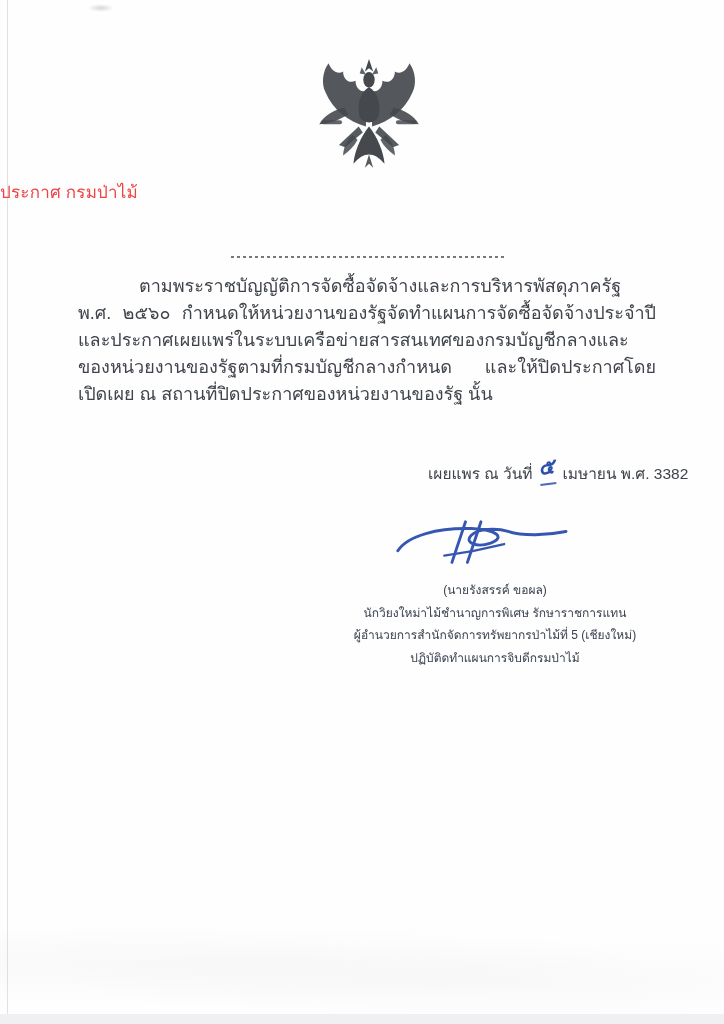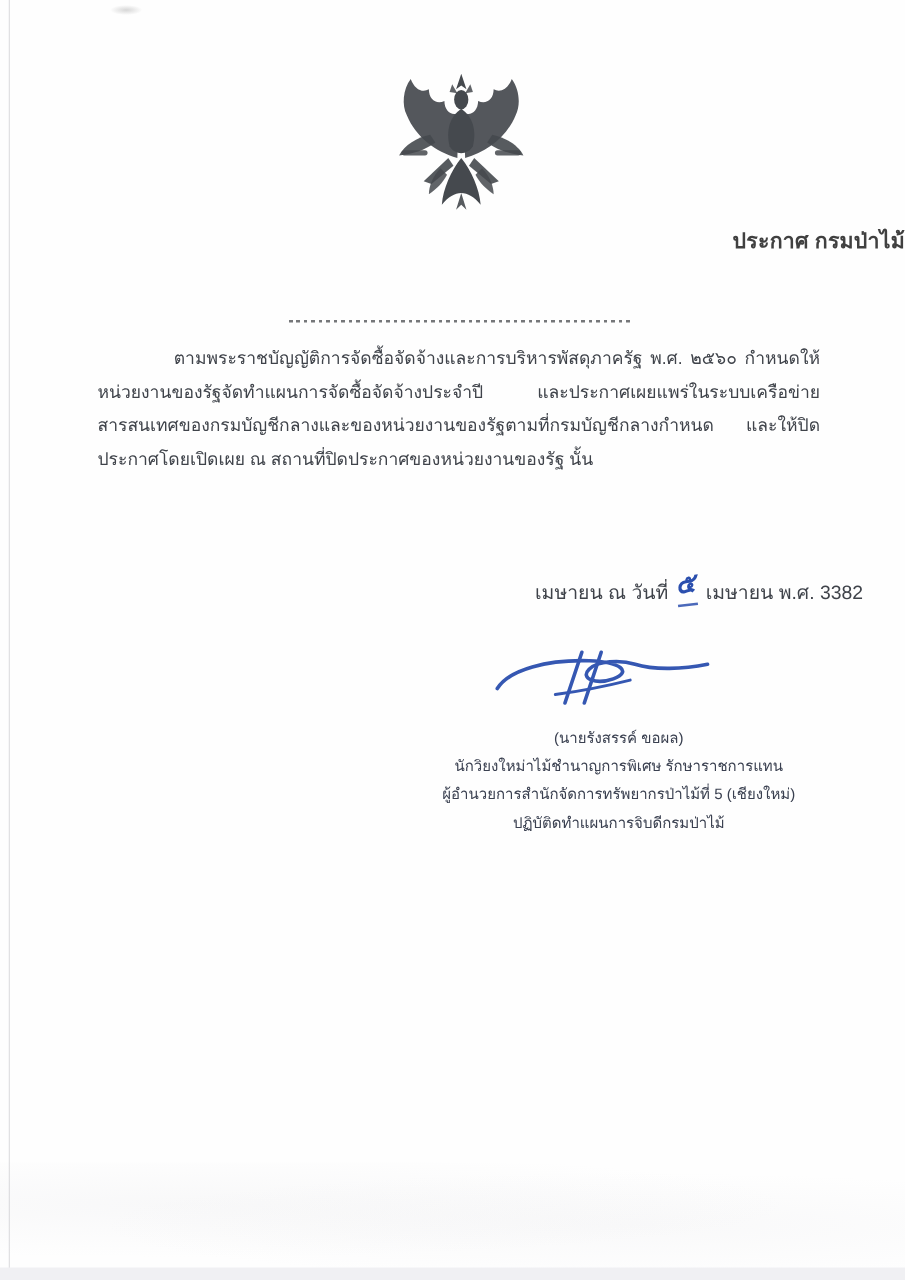--- a/index.html
+++ b/index.html
@@ -35,34 +35,34 @@
       radial-gradient(ellipse at 20% 40%, rgba(180,180,190,.08), transparent 60%),
       radial-gradient(ellipse at 70% 60%, rgba(180,180,190,.07), transparent 60%);
   }
 
   .emblem {
     position: absolute; left: 303px; top: 58px; width: 132px; height: 114px;
     display: flex; align-items: center; justify-content: center;
   }
   .emblem svg { width: 100%; height: 100%; }
 
-  .title-line { position: absolute; left: 0; width: 100%; text-align: right;
-    font-size: 17px; font-weight: bold; color: #404040; letter-spacing: .2px; }
+  .title-line { position: absolute; left: 0; width: 100%; text-align: left;
+    font-size: 17px; font-weight: normal; color: #ef4444; letter-spacing: .2px; }
   .title-1 { top: 178px; }
   .title-2 { top: 206px; }
 
   .dashed-rule {
     position: absolute; top: 256px; left: 231px; width: 273px; height: 2px;
     background: repeating-linear-gradient(90deg, #5d5f62 0 3px, transparent 3px 6px);
     opacity: .85;
   }
 
   .para {
     position: absolute; left: 78px; width: 578px;
-    font-size: 14px; line-height: 27px; text-align: justify;
+    font-size: 18px; line-height: 27px; text-align: justify;
     text-indent: 61px; color: #3f434a;
   }
   .para-1 { top: 273px; }
   .para-2 { top: 382px; }
 
   .date-line {
     position: absolute; top: 455px; left: 428px; white-space: nowrap;
     font-size: 15.5px; color: #3f434a;
   }
   .handwritten-day {
@@ -128,21 +128,21 @@
     </svg>
   </div>
 
   <div class="title-line title-1">ประกาศ กรมป่าไม้</div>
 
   <div class="dashed-rule"></div>
 
   <div class="para para-1">ตามพระราชบัญญัติการจัดซื้อจัดจ้างและการบริหารพัสดุภาครัฐ พ.ศ. ๒๕๖๐ กำหนดให้หน่วยงานของรัฐจัดทำแผนการจัดซื้อจัดจ้างประจำปี และประกาศเผยแพร่ในระบบเครือข่ายสารสนเทศของกรมบัญชีกลางและของหน่วยงานของรัฐตามที่กรมบัญชีกลางกำหนด และให้ปิดประกาศโดยเปิดเผย ณ สถานที่ปิดประกาศของหน่วยงานของรัฐ นั้น</div>
 
   <div class="date-line">
-    <span>เมษายน ณ วันที่</span><span class="handwritten-day">๕</span><span>เมษายน พ.ศ. 3382</span>
+    <span>เผยแพร ณ วันที่</span><span class="handwritten-day">๕</span><span>เมษายน พ.ศ. 3382</span>
   </div>
 
   <div class="signature">
     <svg viewBox="0 0 190 60" xmlns="http://www.w3.org/2000/svg" aria-hidden="true">
       <g fill="none" stroke="#2b4fae" stroke-width="3" stroke-linecap="round" opacity=".95">
         <path d="M10 36 C20 20 52 12 86 13 C112 14 122 22 106 28 C92 33 78 28 86 20 C93 13 112 12 124 16 C140 21 164 20 184 16"></path>
         <path d="M80 6 L66 48"></path>
         <path d="M96 6 L82 48"></path>
         <path d="M58 41 C80 38 100 34 120 29" stroke-width="2.4"></path>
       </g>

